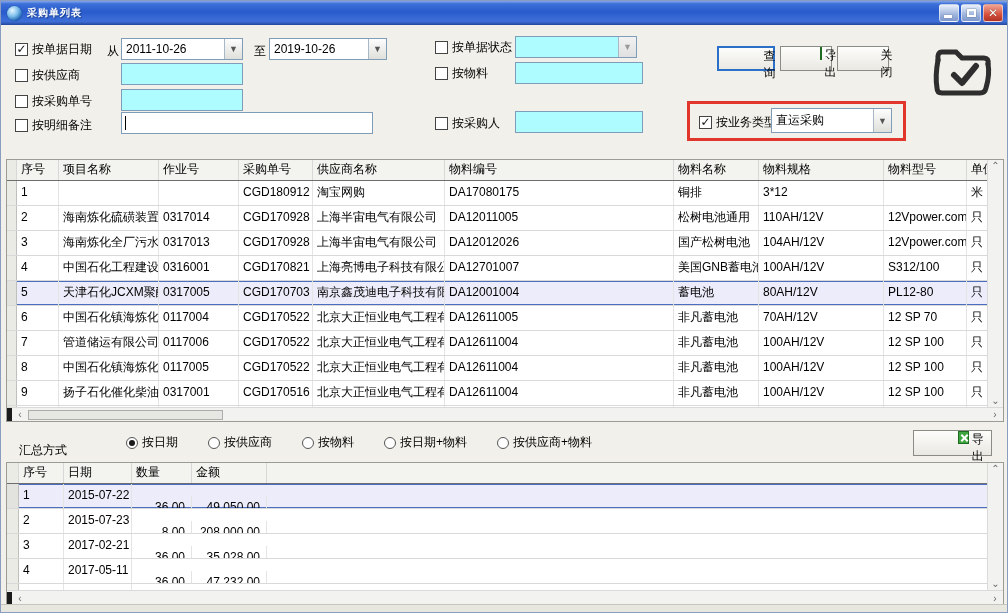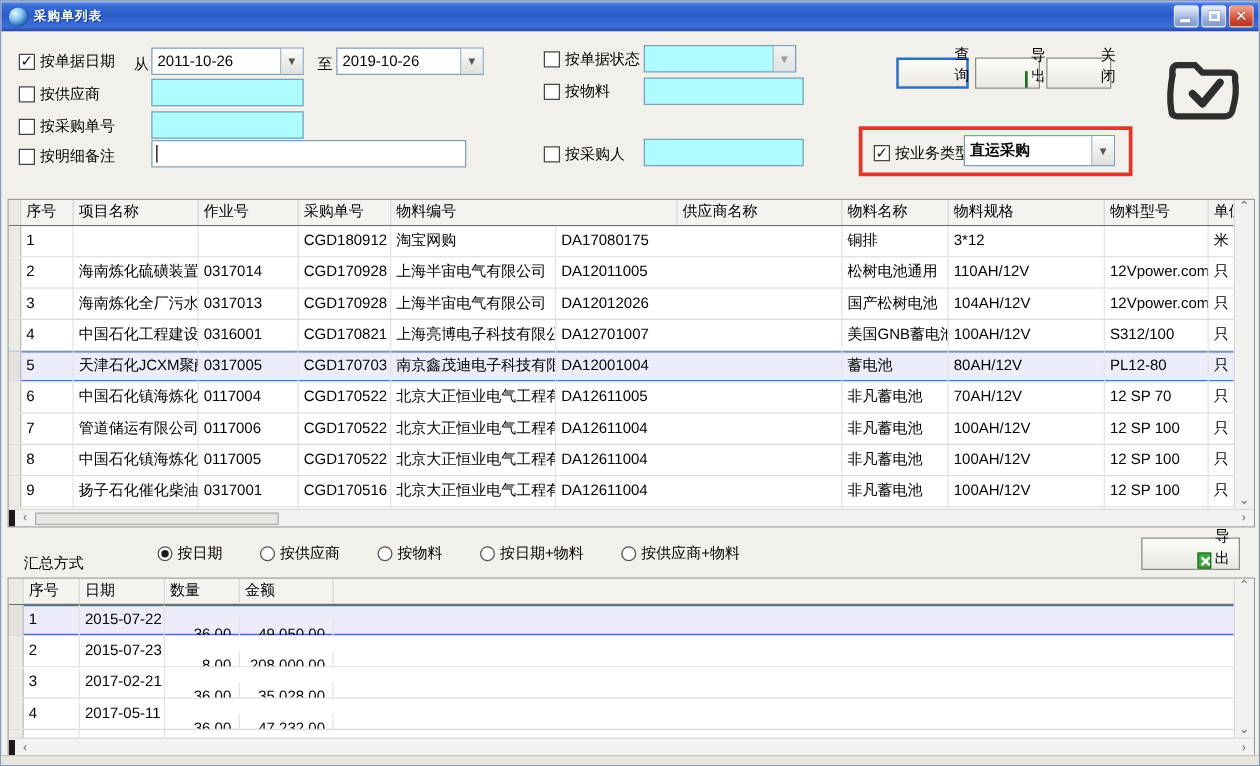--- a/index.html
+++ b/index.html
@@ -26,21 +26,21 @@
   .cb .box{width:13px;height:13px;background:#fff;border:1px solid #444;box-sizing:border-box;display:flex;align-items:center;justify-content:center;font-size:12px;line-height:11px;color:#111;}
   .field{border:1px solid #7F9DB9;background:#fff;}
   .field.cyan{background:#AEFCFF;}
   .combo{border:1px solid #7F9DB9;background:#fff;display:flex;align-items:stretch;}
   .combo.cyan{background:#AEFCFF;}
   .combo .val{flex:1;padding:3px 4px;overflow:hidden;white-space:nowrap;}
   .combo .btn{width:17px;border-left:1px solid #A9B8C8;background:linear-gradient(180deg,#FDFDFD,#DFDFDB);display:flex;align-items:center;justify-content:center;color:#555;font-size:9px;}
   .combo .btn.dis{background:linear-gradient(180deg,#F2F2F2,#E0E0E0);color:#9a9a9a;}
   .caret{display:inline-block;width:1px;height:14px;background:#000;margin:3px 0 0 3px;}
 
-  .toolbtn{display:flex;align-items:flex-end;justify-content:center;gap:3px;background:linear-gradient(180deg,#FDFDFB,#E9E8E2);
+  .toolbtn{display:flex;align-items:flex-start;justify-content:center;gap:3px;background:linear-gradient(180deg,#FDFDFB,#E9E8E2);
     border:1px solid #8C8C86;box-sizing:border-box;font-size:12px;cursor:default;padding-left:44px;}
   .toolbtn.default{border:2px solid #2A70C8;}
   .excel-ic{width:13px;height:13px;background:#3DA53D;border:1px solid #1F6B1F;box-sizing:border-box;position:relative;}
   .excel-ic::before,.excel-ic::after{content:"";position:absolute;left:1px;top:5px;width:9px;height:2px;background:#fff;}
   .excel-ic::before{transform:rotate(45deg);}
   .excel-ic::after{transform:rotate(-45deg);}
 
   .hl-red{border:3px solid #E0362C;background:transparent;}
 
   
@@ -177,34 +177,34 @@
       <path d="M8 18 Q7 10 12 10 L26 10 L32 16 L54 16 Q59 16 58 22" fill="none" stroke="#2E2E2E" stroke-width="5" stroke-linecap="round"></path>
       <path d="M24 33 L32 41 L46 24" fill="none" stroke="#2E2E2E" stroke-width="6" stroke-linecap="round" stroke-linejoin="round"></path>
     </svg>
   </div>
 
   <div class="hl-red abs" style="left:686px;top:100px;width:219px;height:40px;"></div>
   <label class="cb abs" style="left:698px;top:113px;">
     <span class="box">✓</span>
     <span>按业务类型</span>
   </label>
-  <div class="combo abs" style="left:770px;top:107px;width:121px;height:25px;font-weight:bold;">
+  <div class="combo abs" style="left:770px;top:107px;width:121px;height:25px;">
     <span class="val">直运采购</span>
     <span class="btn">▼</span>
   </div>
 
   <div class="grid" id="main-grid" style="left:5px;top:158px;width:998px;height:263px;">
     <div class="ghead">
         <div class="gcell gutter" style="width: 10px;"></div>
         <div class="gcell" style="width: 42px;">序号</div>
         <div class="gcell" style="width: 100px;">项目名称</div>
         <div class="gcell" style="width: 80px;">作业号</div>
         <div class="gcell" style="width: 74px;">采购单号</div>
+        <div class="gcell" style="width: 132px;">供应商名称</div>
         <div class="gcell" style="width: 229px;">物料编号</div>
-        <div class="gcell" style="width: 132px;">供应商名称</div>
         <div class="gcell" style="width: 85px;">物料名称</div>
         <div class="gcell" style="width: 125px;">物料规格</div>
         <div class="gcell" style="width: 83px;">物料型号</div>
         <div class="gcell" style="width: 22px;">单位</div>
       </div>
     <div class="grows" style="height:229px;">
         <div class="grow">
           <div class="gcell gutter" style="width: 10px;"></div>
           <div class="gcell" style="width: 42px;">1</div>
           <div class="gcell" style="width: 100px;"></div>

